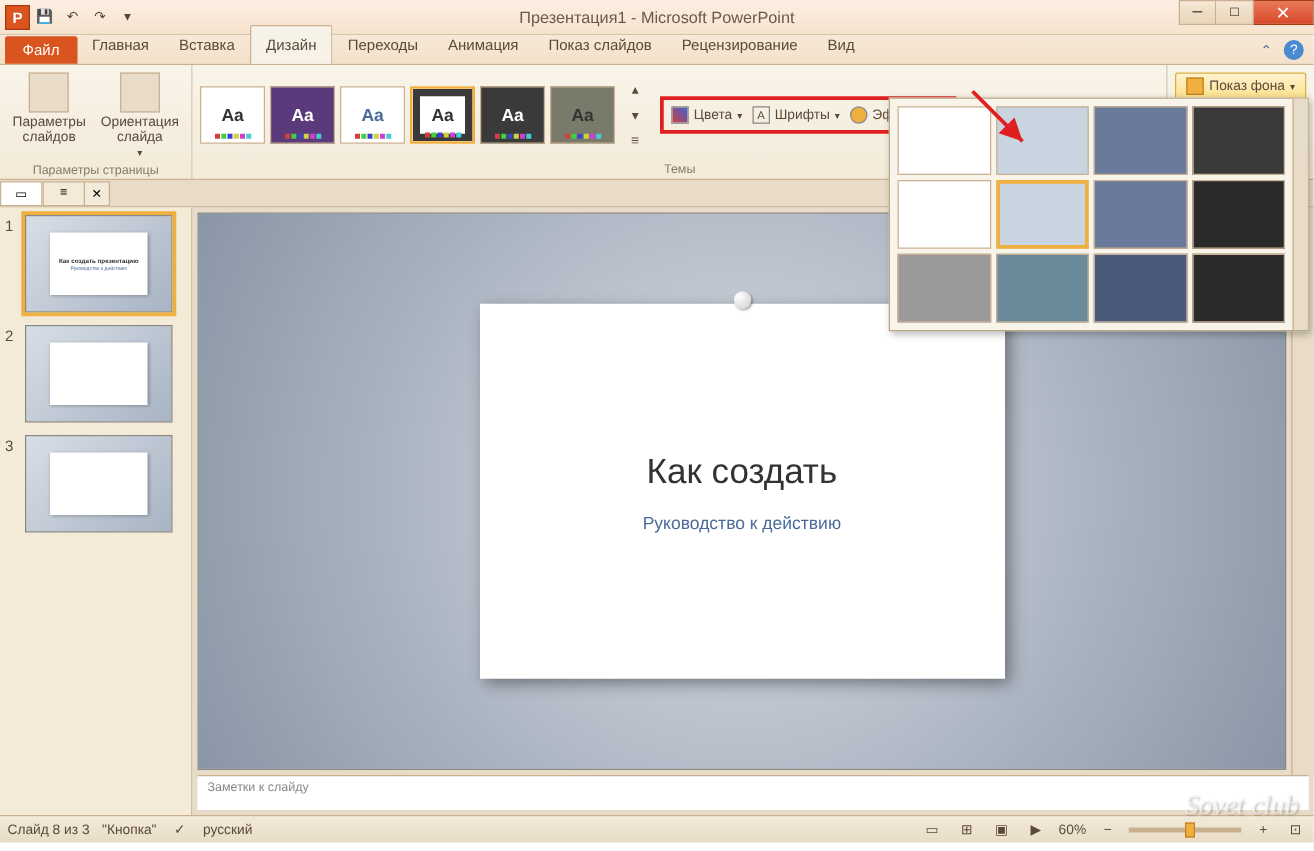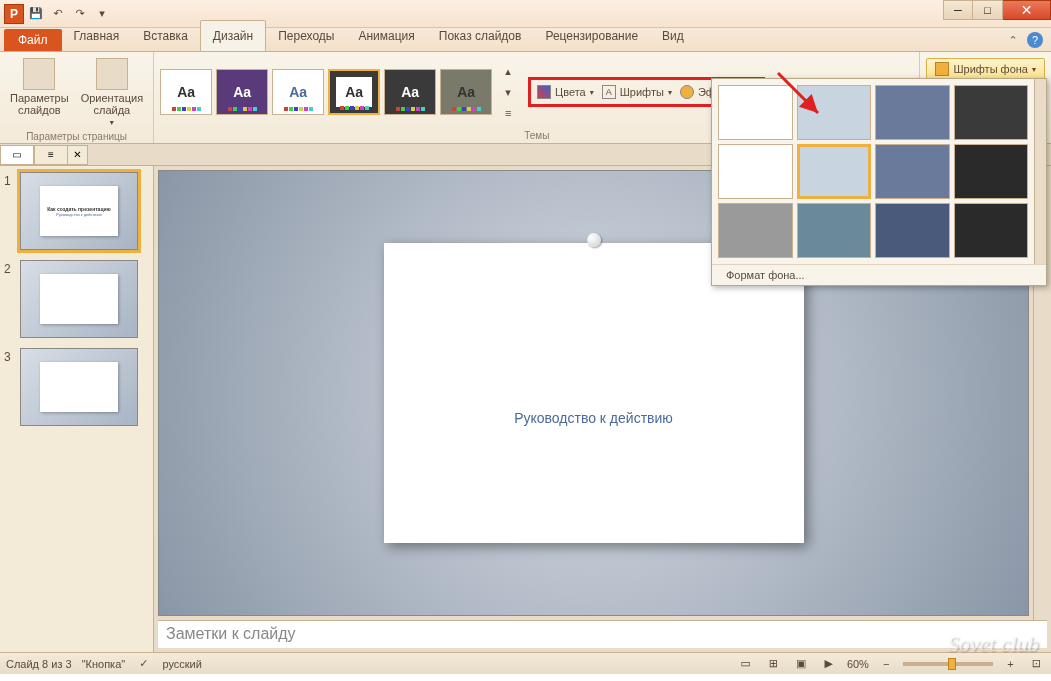--- a/index.html
+++ b/index.html
@@ -70,21 +70,21 @@
 .thumb-inner { width: 78px; height: 50px; background: #fff; box-shadow: 1px 1px 3px rgba(0,0,0,0.3); display: flex; flex-direction: column; align-items: center; justify-content: center; font-size: 5px; color: #333; }
 
 .editor { flex: 1; background: #e8dcc8; display: flex; flex-direction: column; }
 .slide-area { flex: 1; display: flex; align-items: center; justify-content: center; background: radial-gradient(circle at center, #d8dee6 0%, #8a96a6 100%); border: 1px solid #888; margin: 4px; position: relative; }
 .slide-canvas { width: 420px; height: 300px; background: #fff; box-shadow: 4px 4px 12px rgba(0,0,0,0.4); display: flex; flex-direction: column; align-items: center; justify-content: center; position: relative; }
 .slide-pin { position: absolute; top: -10px; left: 50%; transform: translateX(-50%); width: 14px; height: 14px; background: radial-gradient(circle at 30% 30%, #fff, #ccc); border-radius: 50%; box-shadow: 1px 1px 2px rgba(0,0,0,0.4); }
 .slide-title { font-family: Georgia, serif; font-size: 28px; color: #333; text-align: center; line-height: 1.2; }
 .slide-sub { font-size: 14px; color: #4a6a9a; margin-top: 16px; }
 .scroll-v-edit { width: 18px; background: #e8dcc8; border-left: 1px solid #c9b090; }
 
-.notes-bar { height: 28px; background: #fff; border-top: 1px solid #c9b090; padding: 4px 8px; font-size: 16px; color: #888; margin: 0 4px 4px; }
+.notes-bar { height: 28px; background: #fff; border-top: 1px solid #c9b090; padding: 4px 8px; font-size: 10px; color: #888; margin: 0 4px 4px; }
 
 
 .statusbar { height: 22px; background: linear-gradient(#f3ead8,#e8dcc8); border-top: 1px solid #c9b090; display: flex; align-items: center; font-size: 11px; color: #5a4a3a; padding: 0 6px; gap: 10px; }
 .statusbar .spacer { flex: 1; }
 .status-btn { padding: 0 4px; cursor: pointer; display: flex; align-items: center; gap: 2px; }
 .zoom-slider { width: 90px; height: 4px; background: #c9b090; position: relative; }
 .zoom-slider .thumb { position: absolute; left: 45px; top: -4px; width: 8px; height: 12px; background: #f0b040; border: 1px solid #c08020; }
 
 .watermark { position: absolute; bottom: 24px; right: 12px; font-family: cursive; font-size: 22px; color: rgba(255,255,255,0.6); text-shadow: 1px 1px 2px rgba(0,0,0,0.3); pointer-events: none; font-style: italic; }
 </style>
@@ -92,20 +92,21 @@
 <body>
 
 <div class="titlebar">
   <div class="qat">
     <div class="app-icon">P</div>
     <div class="qat-btn">💾</div>
     <div class="qat-btn">↶</div>
     <div class="qat-btn">↷</div>
     <div class="qat-btn">▾</div>
   </div>
+  <div class="title">Презентация1 - Microsoft PowerPoint</div>
   <div class="win-controls">
     <div class="win-btn win-min">─</div>
     <div class="win-btn win-max">□</div>
     <div class="win-btn win-close">✕</div>
   </div>
 </div>
 
 <div class="ribbon-tabs">
   <div class="file-tab">Файл</div>
   <div class="ribbon-tab">Главная</div>
@@ -233,21 +234,21 @@
         </div>
       </div>
     </div>
     <div class="group-label">Темы</div>
   </div>
 
   <div class="ribbon-group" style="border-right:none;">
     <div class="group-body" style="align-items:flex-start;padding-top:2px;">
       <div class="bg-styles-btn">
         <span class="ico-sm"></span>
-        <span>Шрифты фона</span>
+        <span>Показ фона</span>
         <span style="font-size:8px;">▾</span>
       </div>
     </div>
   </div>
 </div>
 
 <svg class="arrow-overlay" width="60" height="60">
   <defs>
       <marker id="ah" markerWidth="8" markerHeight="8" refX="6" refY="3" orient="auto">
         <path d="M0,0 L6,3 L0,6 Z" fill="#e02020"></path>
@@ -267,24 +268,20 @@
         <div class="bg-swatch sel" style="background: rgb(200, 212, 224);"></div>
         <div class="bg-swatch" style="background: rgb(106, 122, 154);"></div>
         <div class="bg-swatch" style="background: rgb(42, 42, 42);"></div>
         <div class="bg-swatch" style="background: rgb(154, 154, 154);"></div>
         <div class="bg-swatch" style="background: rgb(106, 138, 154);"></div>
         <div class="bg-swatch" style="background: rgb(74, 90, 122);"></div>
         <div class="bg-swatch" style="background: rgb(42, 42, 42);"></div>
       </div>
     <div class="scrollbar-v"></div>
   </div>
-  <div class="bg-menu-item">
-    <span class="ico-sm" style="background:#f0d080;"></span>
-    <span>Формат фона...</span>
-  </div>
 </div>
 
 <div class="view-tabs">
   <div class="view-tab active">▭</div>
   <div class="view-tab">≡</div>
   <div class="view-tab close">✕</div>
 </div>
 
 <div class="main">
   <div class="thumb-pane">
@@ -310,21 +307,21 @@
         </div>
     </div>
   </div>
 
   <div class="editor">
     <div style="display:flex;flex:1;">
       <div class="slide-area">
         <div class="slide-canvas">
           <div class="slide-pin"></div>
           <div class="slide-title">
-            <br>
+            <span>Как создать</span><br>
           </div>
           <div class="slide-sub">Руководство к действию</div>
         </div>
       </div>
       <div class="scroll-v-edit"></div>
     </div>
     <div class="notes-bar">Заметки к слайду</div>
   </div>
 </div>
 

